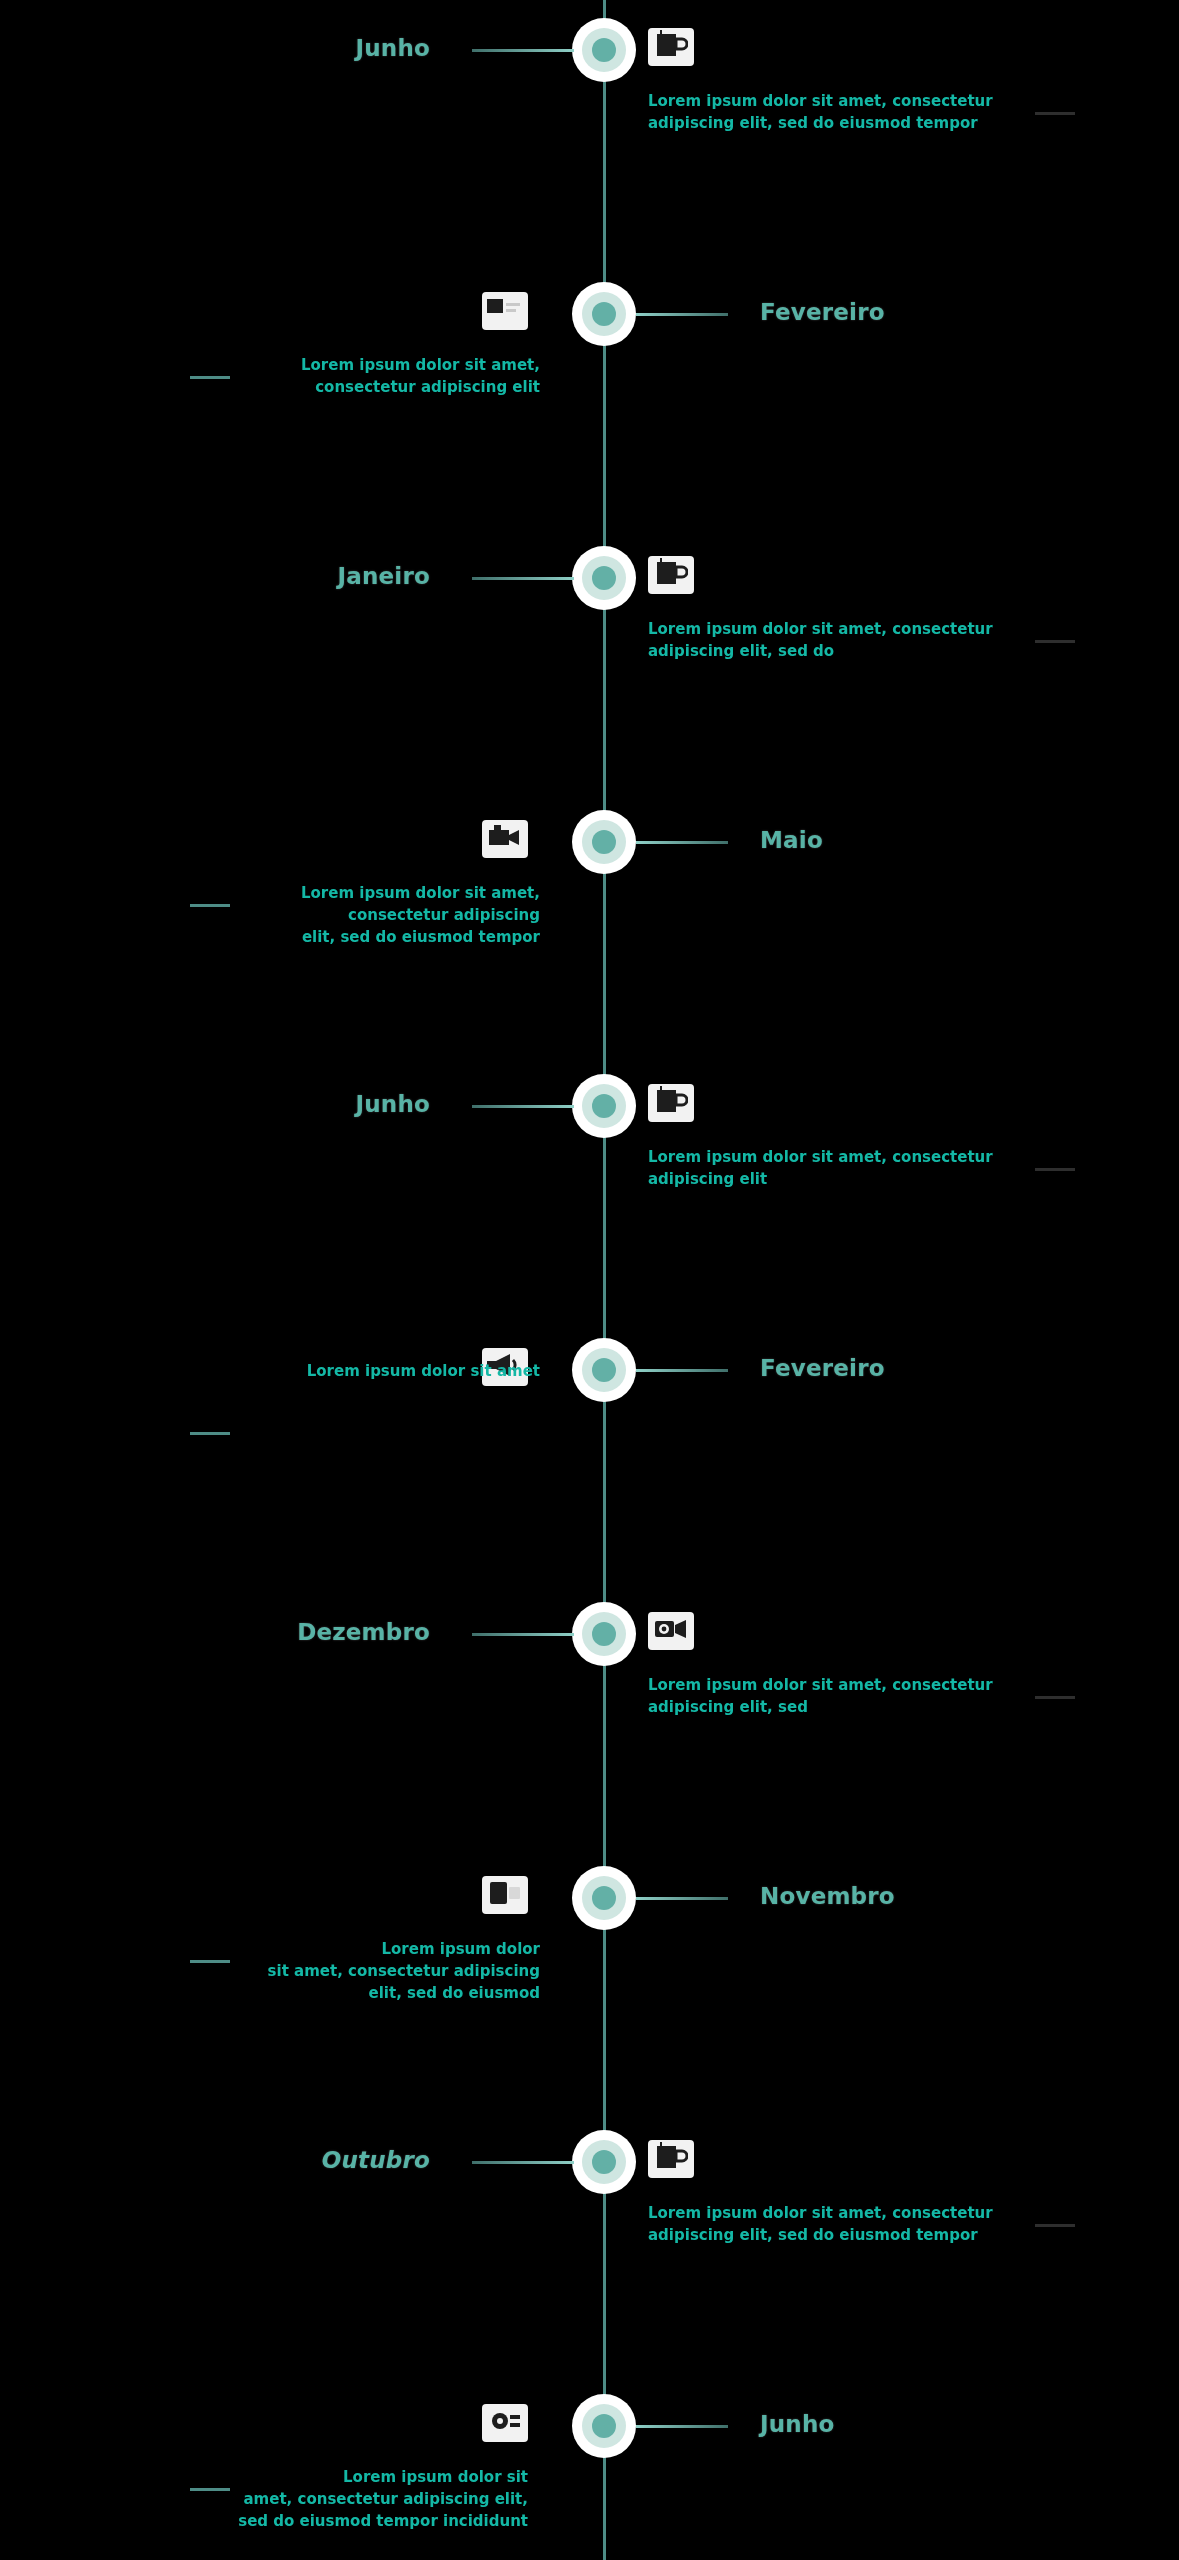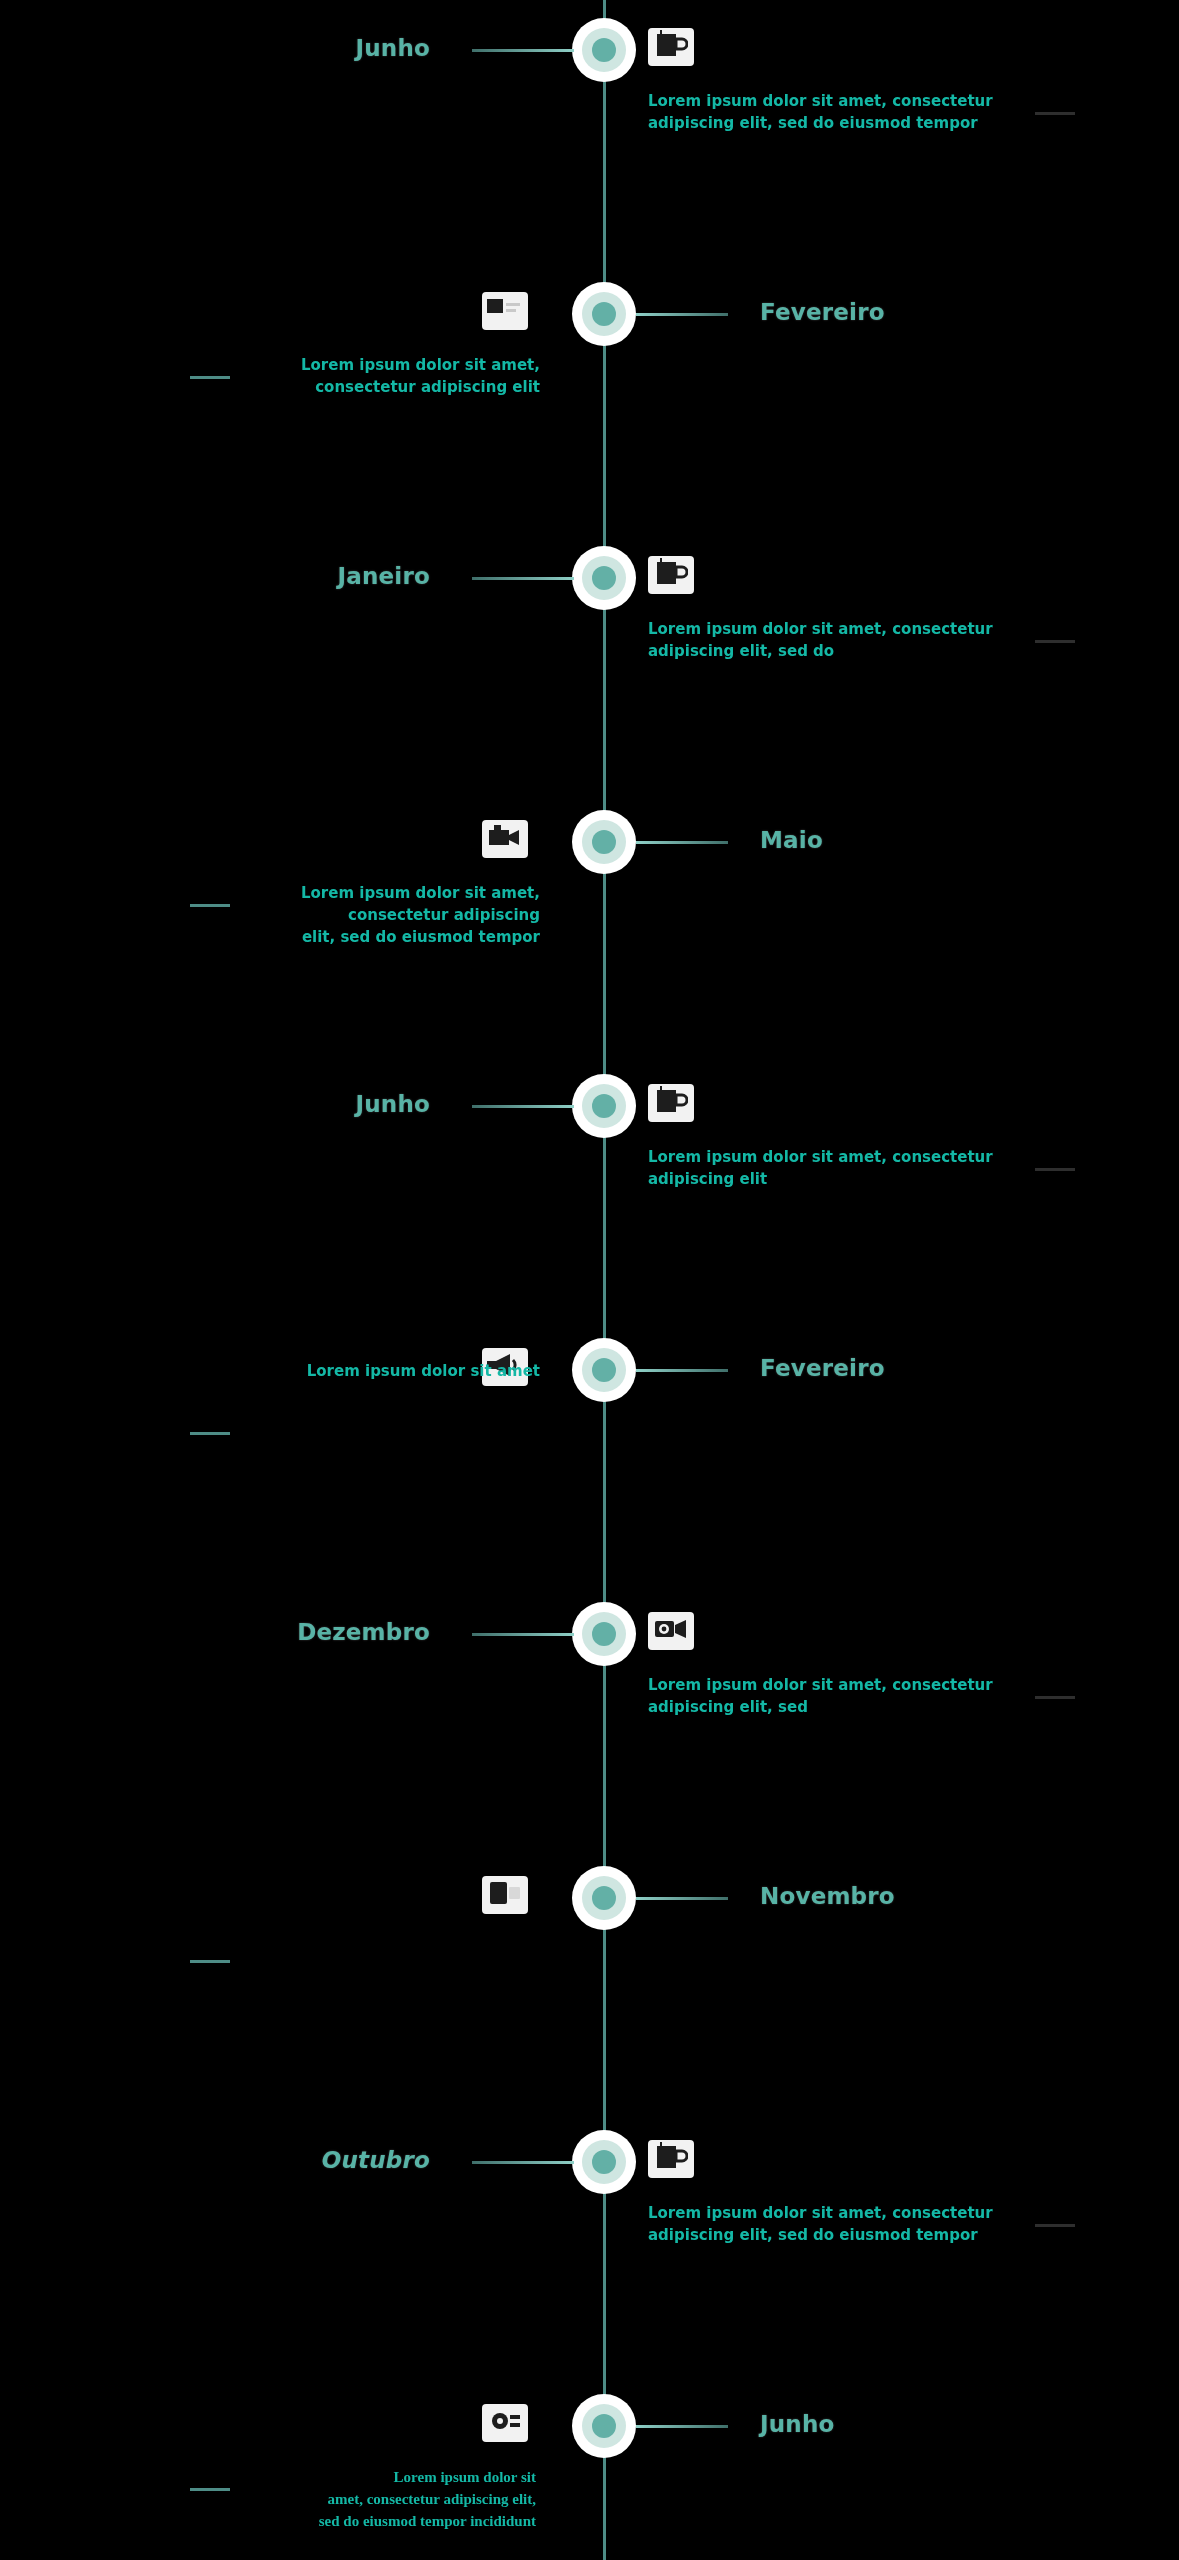--- a/index.html
+++ b/index.html
@@ -193,20 +193,23 @@
       </div>
     </div>
     <div class="connector fade-r" style="top: 1897px; left: 636px; width: 92px;"></div>
     <div class="month right" style="top: 1883px; left: 760px; width: 220px;">Novembro</div>
     <div class="icon-plate" style="top: 1876px; width: 46px; height: 38px; left: 482px;">
       <span class="glyph"><svg width="34" height="26" viewBox="0 0 34 26">
         <rect x="2" y="2" width="17" height="22" rx="2" fill="#1d1d1d"></rect>
         <rect x="21" y="7" width="11" height="12" rx="1" fill="#d8d8d8"></rect>
       </svg></span>
     </div>
+    <div class="copy left" style="top: 1938px; left: 200px; width: 340px;">Lorem ipsum dolor
+sit amet, consectetur adipiscing
+elit, sed do eiusmod</div>
     <div class="rule teal" style="top: 1960px; width: 40px; left: 190px;"></div>
     <div class="node" style="top: 2130px;">
       <div class="ring">
         <div class="dot"></div>
       </div>
     </div>
     <div class="connector fade-l" style="top: 2161px; left: 472px; width: 102px;"></div>
     <div class="month left" style="top: 2147px; left: 250px; width: 180px; font-style: italic;">Outubro</div>
     <div class="icon-plate" style="top: 2140px; width: 46px; height: 38px; left: 648px;">
       <span class="glyph"><svg width="34" height="30" viewBox="0 0 34 30">
@@ -226,17 +229,17 @@
     <div class="connector fade-r" style="top: 2425px; left: 636px; width: 92px;"></div>
     <div class="month right" style="top: 2411px; left: 760px; width: 220px;">Junho</div>
     <div class="icon-plate" style="top: 2404px; width: 46px; height: 38px; left: 482px;">
       <span class="glyph"><svg width="34" height="28" viewBox="0 0 34 28">
         <circle cx="12" cy="14" r="8" fill="#1d1d1d"></circle>
         <circle cx="12" cy="14" r="3" fill="#f2f2f2"></circle>
         <rect x="22" y="8" width="10" height="4" fill="#1d1d1d"></rect>
         <rect x="22" y="16" width="10" height="4" fill="#1d1d1d"></rect>
       </svg></span>
     </div>
-    <div class="copy left" style="top: 2466px; left: 196px; width: 340px; font-family: Liberation Serif, serif;">Lorem ipsum dolor sit
+    <div class="copy left" style="top: 2466px; left: 188px; width: 340px;">Lorem ipsum dolor sit
 amet, consectetur adipiscing elit,
 sed do eiusmod tempor incididunt</div>
     <div class="rule teal" style="top: 2488px; width: 40px; left: 190px;"></div>
   </div>
 
 </body></html>

